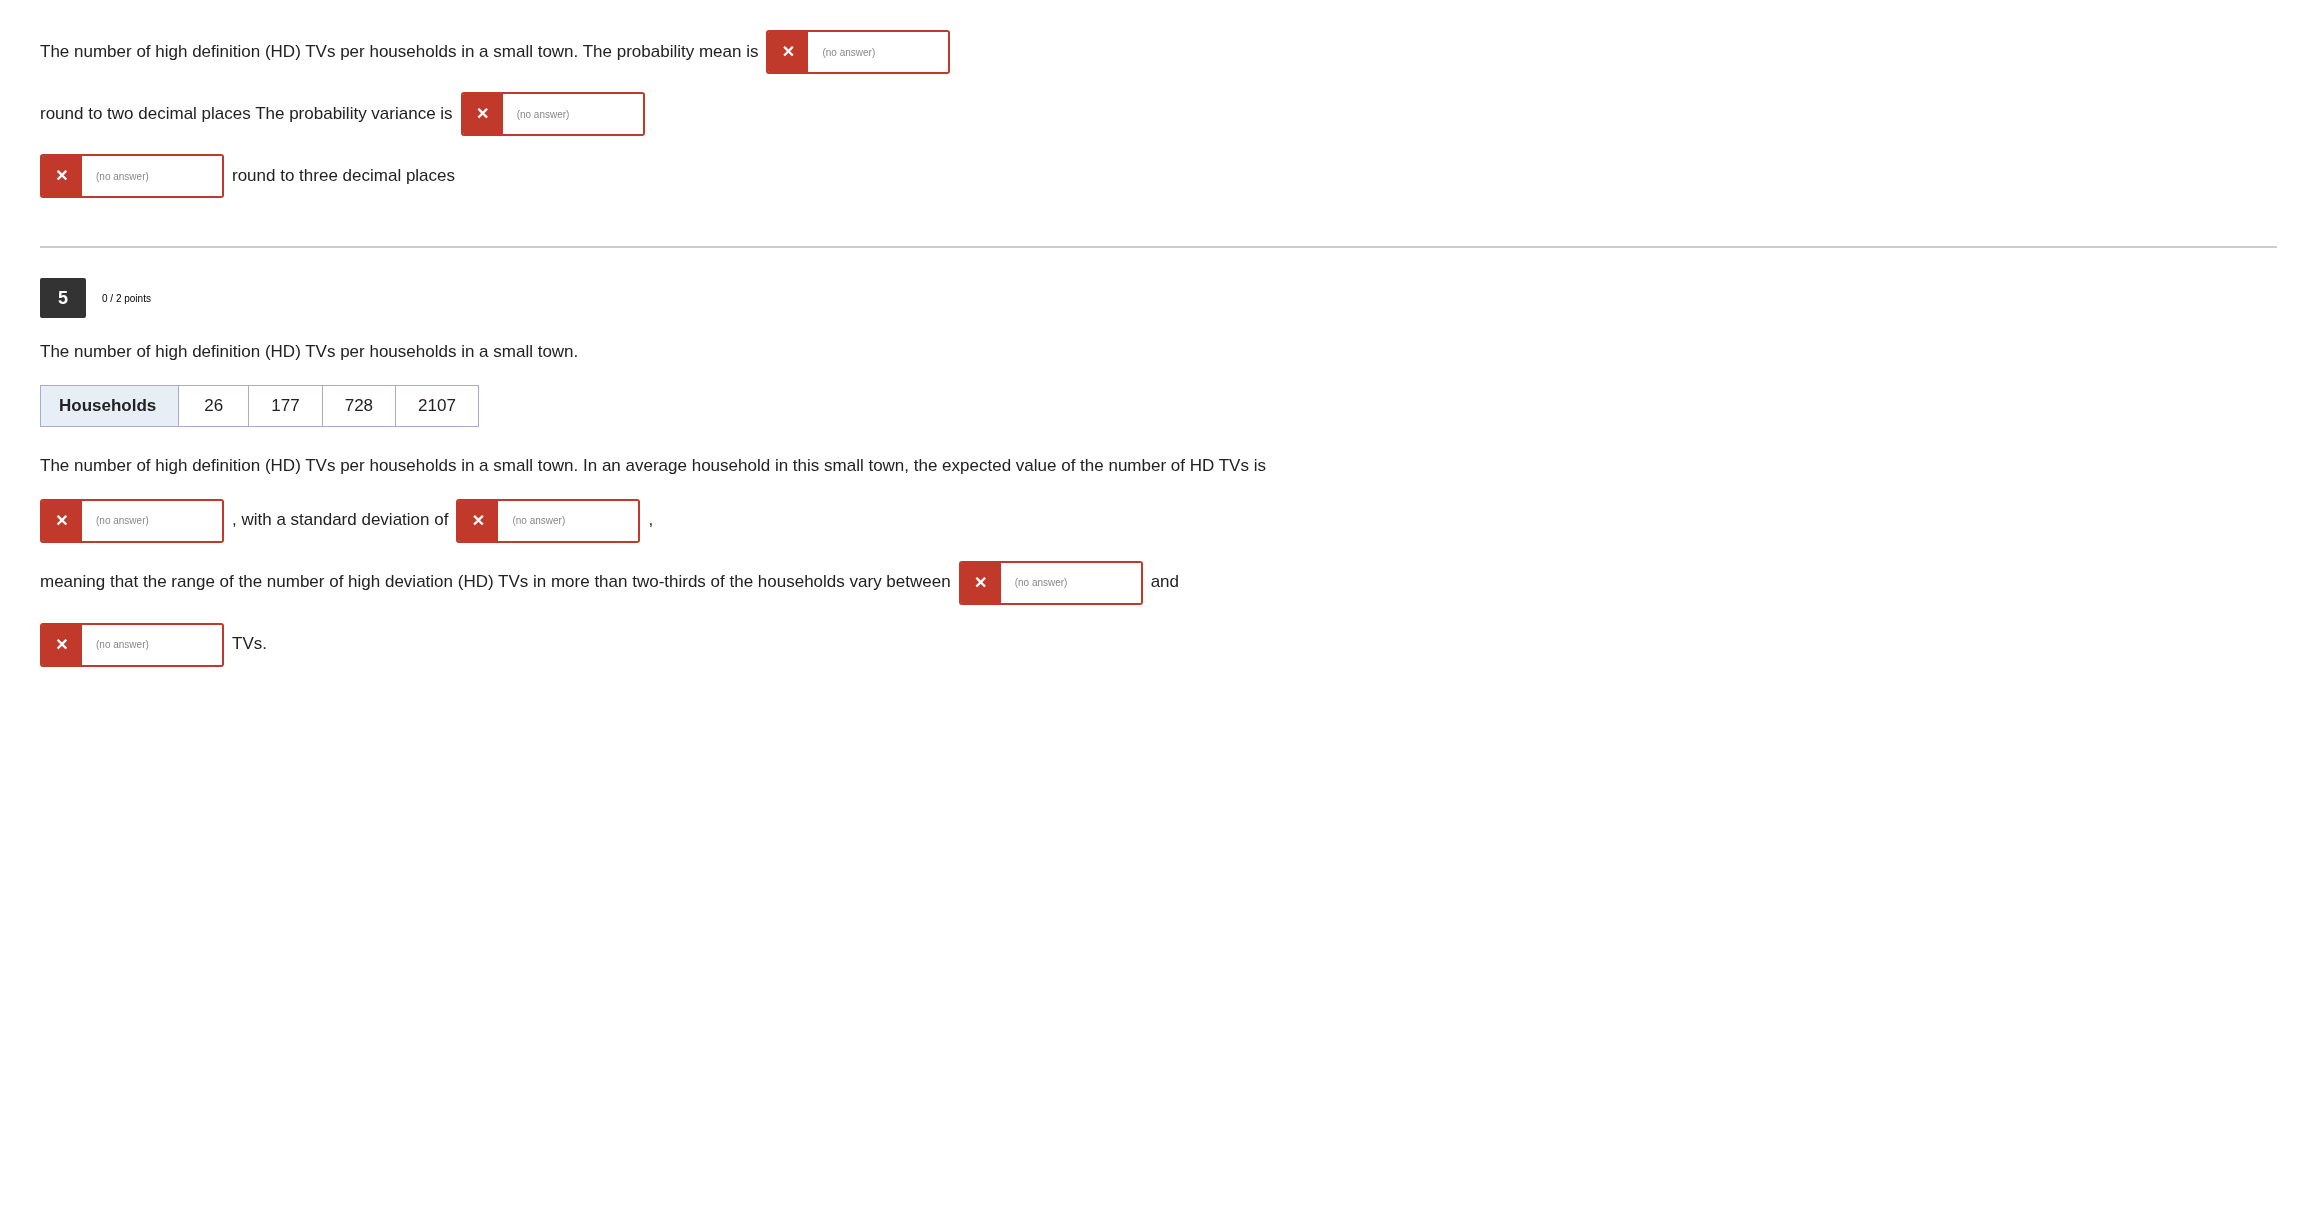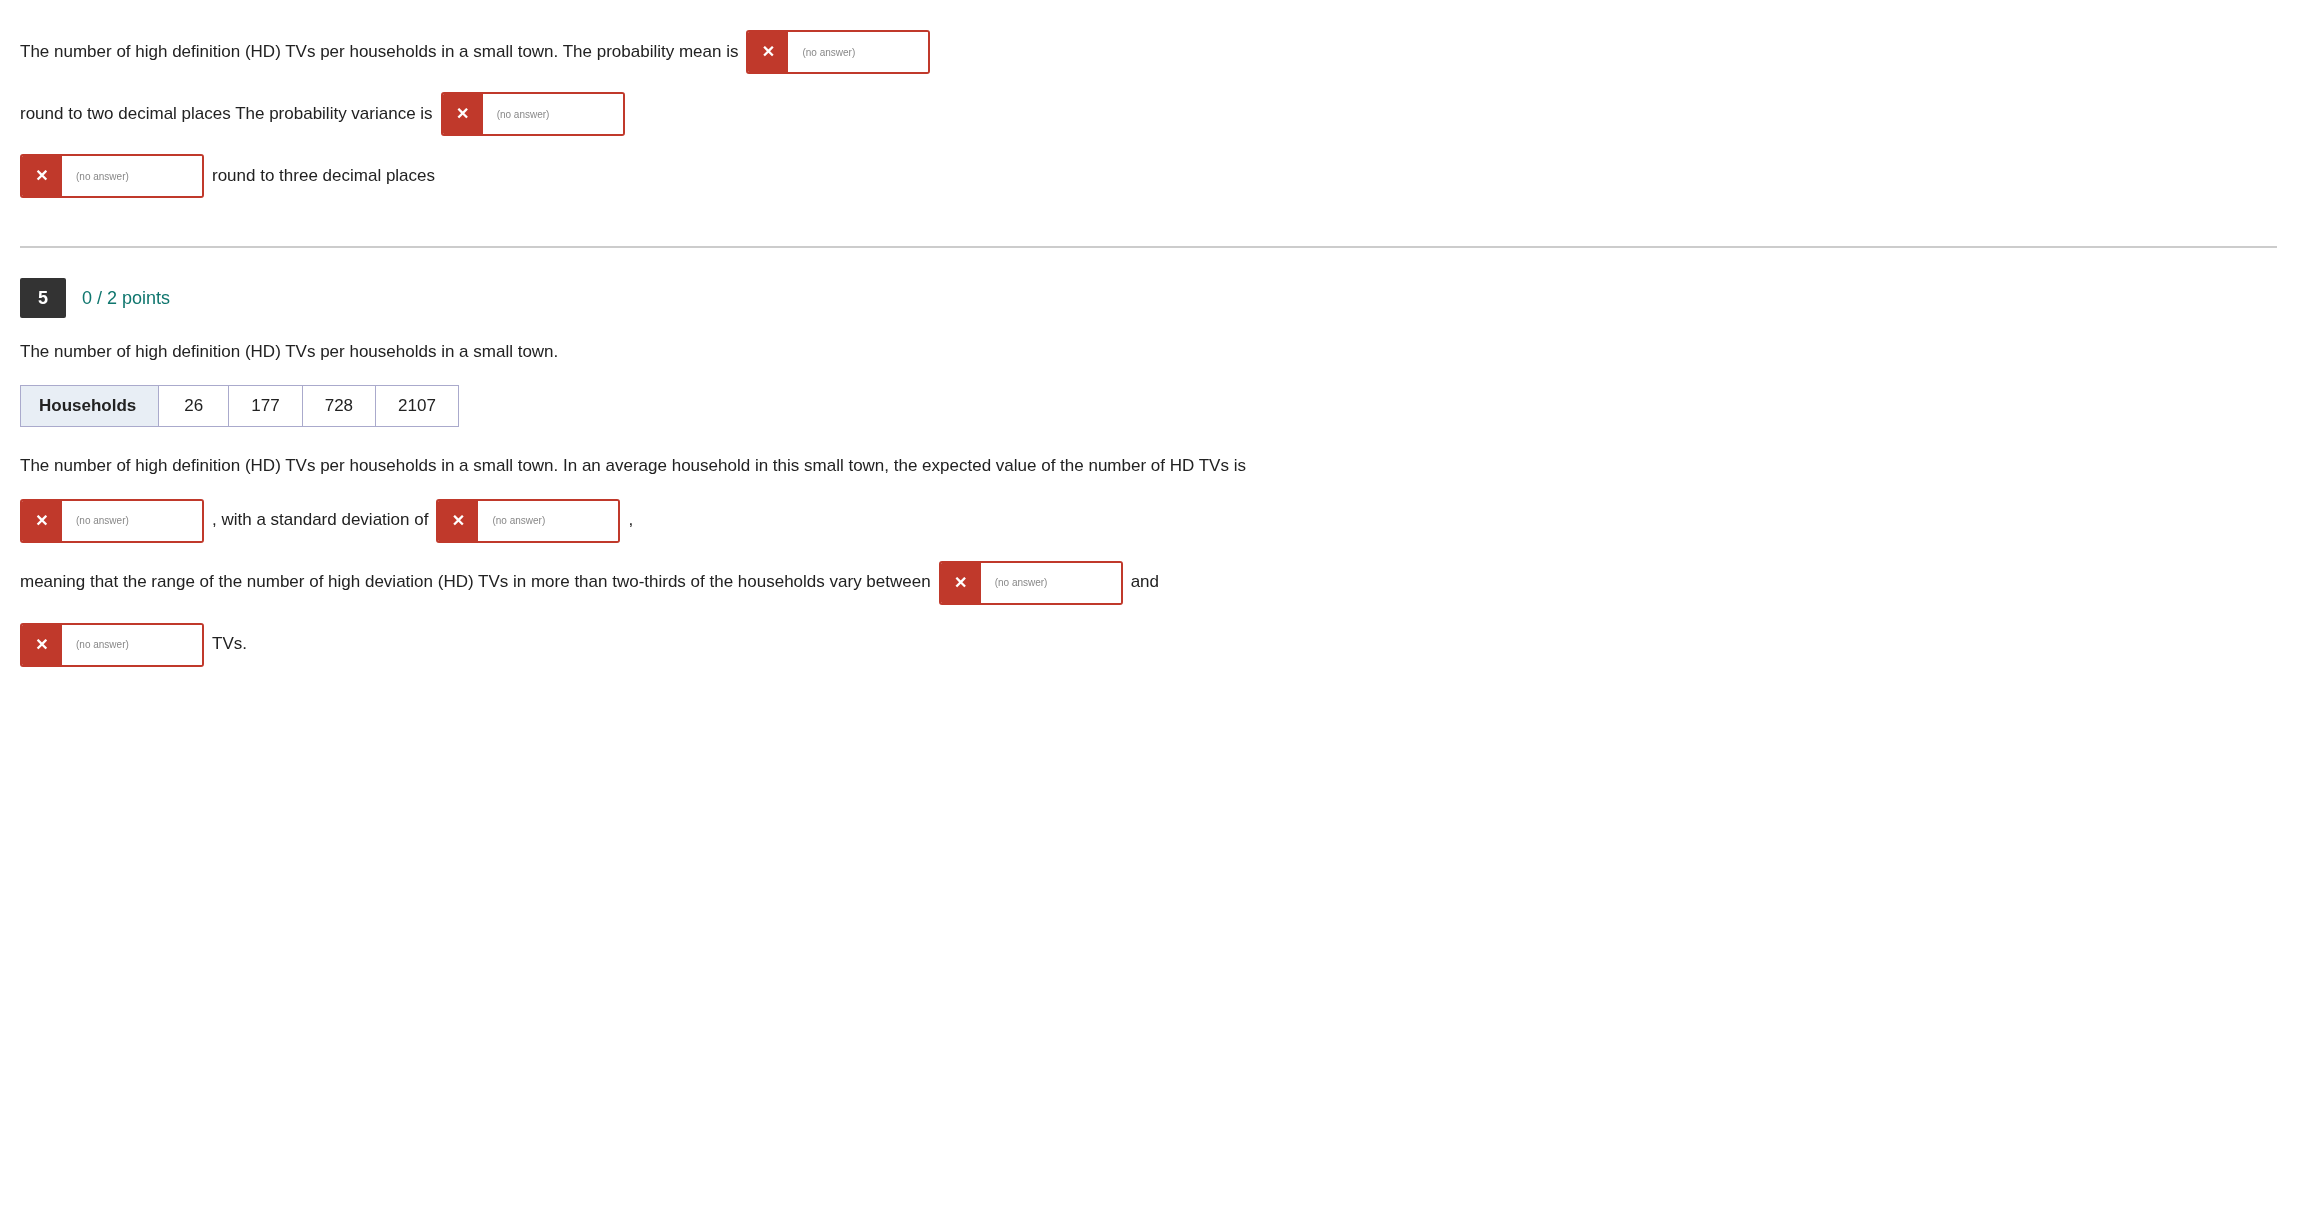--- a/index.html
+++ b/index.html
@@ -10,21 +10,21 @@
     body {
       font-family: Arial, sans-serif;
       font-size: 16px;
       background: #f5f5f5;
       color: #222;
       width: 2317px;
       min-height: 1220px;
     }
     .page-container {
       background: #fff;
-      padding: 30px 40px 40px 20px;
+      padding: 30px 40px 40px 40px;
       width: 100%;
       min-height: 1220px;
     }
     .section-top {
       padding-bottom: 30px;
       border-bottom: 2px solid #ccc;
       margin-bottom: 30px;
     }
     .text-line {
       font-size: 17px;
@@ -78,22 +78,22 @@
       font-size: 18px;
       font-weight: bold;
       width: 46px;
       height: 40px;
       display: flex;
       align-items: center;
       justify-content: center;
       border-radius: 2px;
     }
     .question-points {
-      font-size: 18px;
-      color: #0f766e;
+      font-size: 10px;
+      color: #000000;
     }
     .question-text {
       font-size: 17px;
       line-height: 1.7;
       margin-bottom: 18px;
     }
     
     .data-table {
       border-collapse: collapse;
       margin-bottom: 24px;

